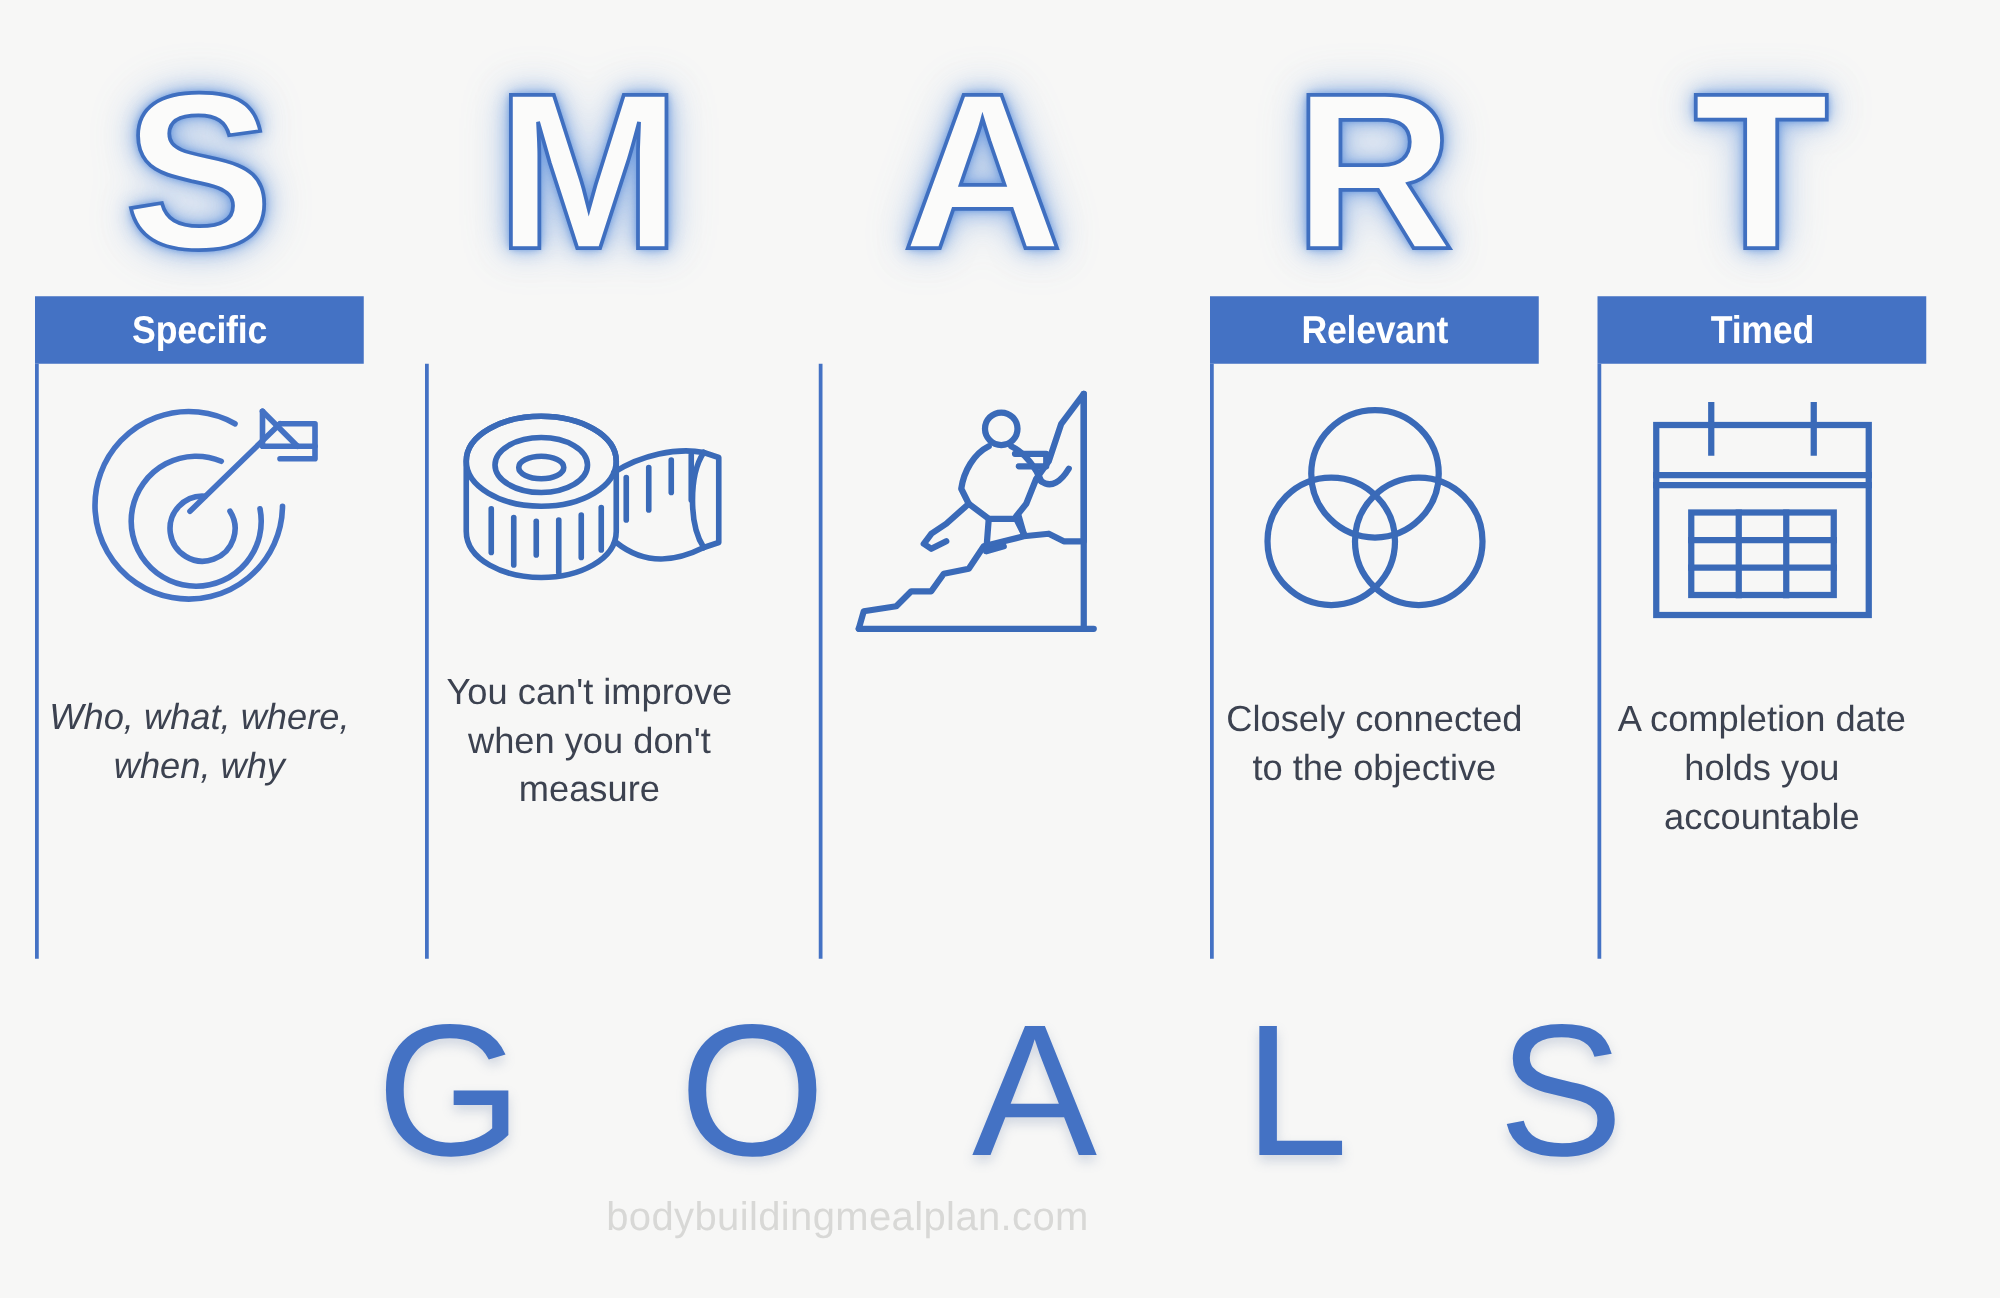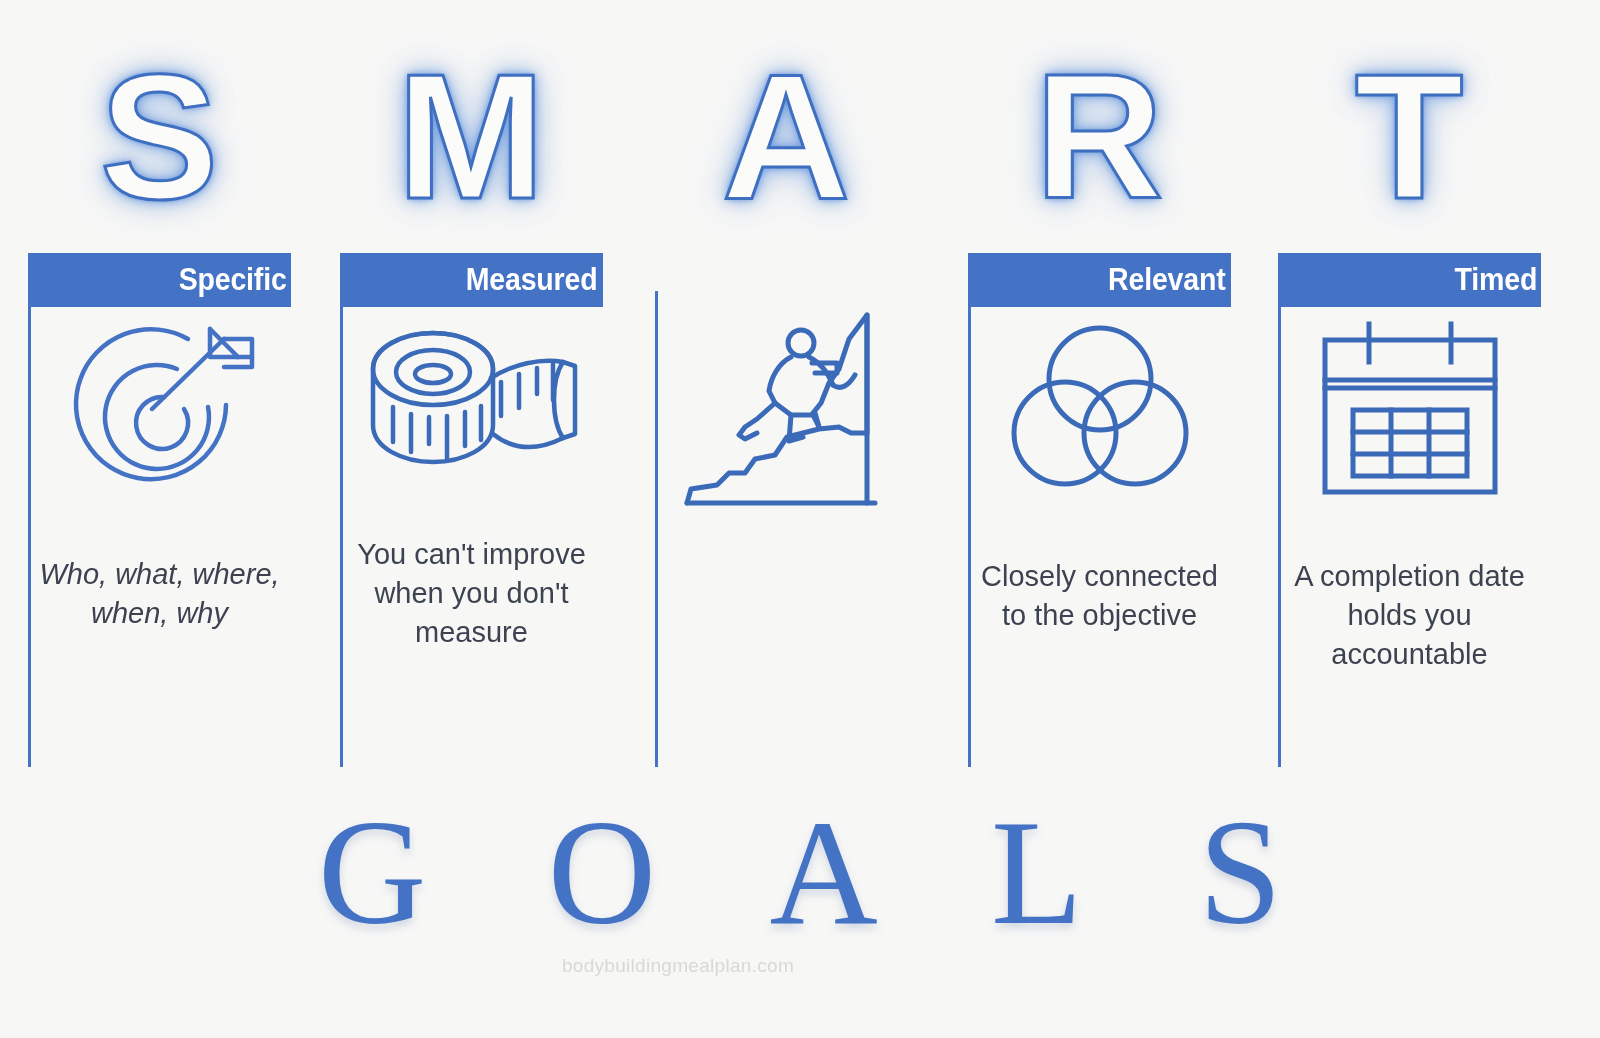--- a/index.html
+++ b/index.html
@@ -71,27 +71,27 @@
     position: absolute;
     left: 0;
     top: 54px;
     width: 3px;
     height: 476px;
     background: #4472c4;
   }
   .col-bar {
     position: absolute;
     left: 0;
-    top: 16px;
+    top: 0;
     width: 263px;
     height: 54px;
     background: #4472c4;
     display: flex;
     align-items: center;
-    justify-content: flex-end;
+    justify-content: center;
   }
   .col-bar-label {
     font-family: "Liberation Sans", sans-serif;
     font-weight: 700;
     font-size: 31px;
     color: #ffffff;
     letter-spacing: -0.2px;
     transform: scaleX(0.92);
     white-space: nowrap;
   }
@@ -126,40 +126,40 @@
   .col-desc.d-relevant   { top: 320px; }
   .col-desc.d-timed      { top: 320px; }
 
   
   .goals-word {
     position: absolute;
     left: 0;
     top: 790px;
     width: 1600px;
     text-align: center;
-    font-family: Liberation Serif, serif;
+    font-family: Liberation Sans, sans-serif;
     font-size: 150px;
     font-weight: 400;
     color: #4472c4;
     letter-spacing: 42px;
     text-indent: 42px;
     line-height: 1.1;
     text-shadow: 0 5px 9px rgba(120,140,175,0.30);
     user-select: none;
   }
 
   
   .footer-url {
     position: absolute;
     left: 0;
     top: 955px;
     width: 1356px;
     text-align: center;
     font-family: "Liberation Sans", sans-serif;
-    font-size: 19px;
+    font-size: 32px;
     color: #d8d8d6;
     letter-spacing: 0.3px;
   }
 </style>
 </head>
 <body>
 
 <div id="infographic">
 
   <div class="smart-letters">
@@ -190,23 +190,20 @@
           <path d="M150 12 L178 40"></path>
           <path d="M164 22 L192 22 L192 50 L164 50" fill="none"></path>
           <path d="M178 40 L192 40"></path>
         </svg>
       </div>
       <div class="col-desc d-specific">Who, what, where, when, why</div>
     </div>
 
     <div class="col" style="left:340px;">
       <div class="col-rule"></div>
-      <div class="col-bar">
-        <span class="col-bar-label">Measured</span>
-      </div>
       <div class="col-icon">
         <svg width="218" height="175" viewBox="0 0 218 175" fill="none" stroke="#3a6ab8" stroke-width="4.5" stroke-linecap="round" stroke-linejoin="round">
 
           <path d="M10 47 C10 25 40 11 70 11 C100 11 130 25 130 47 L130 103 C130 126 100 140 70 140 C40 140 10 126 10 103 Z"></path>
 
           <ellipse cx="70" cy="47" rx="60" ry="36"></ellipse>
           <ellipse cx="70" cy="50" rx="37" ry="22"></ellipse>
           <ellipse cx="70" cy="52" rx="18" ry="9"></ellipse>
 
           <path d="M128 56 C150 42 178 36 200 40 L200 40"></path>

